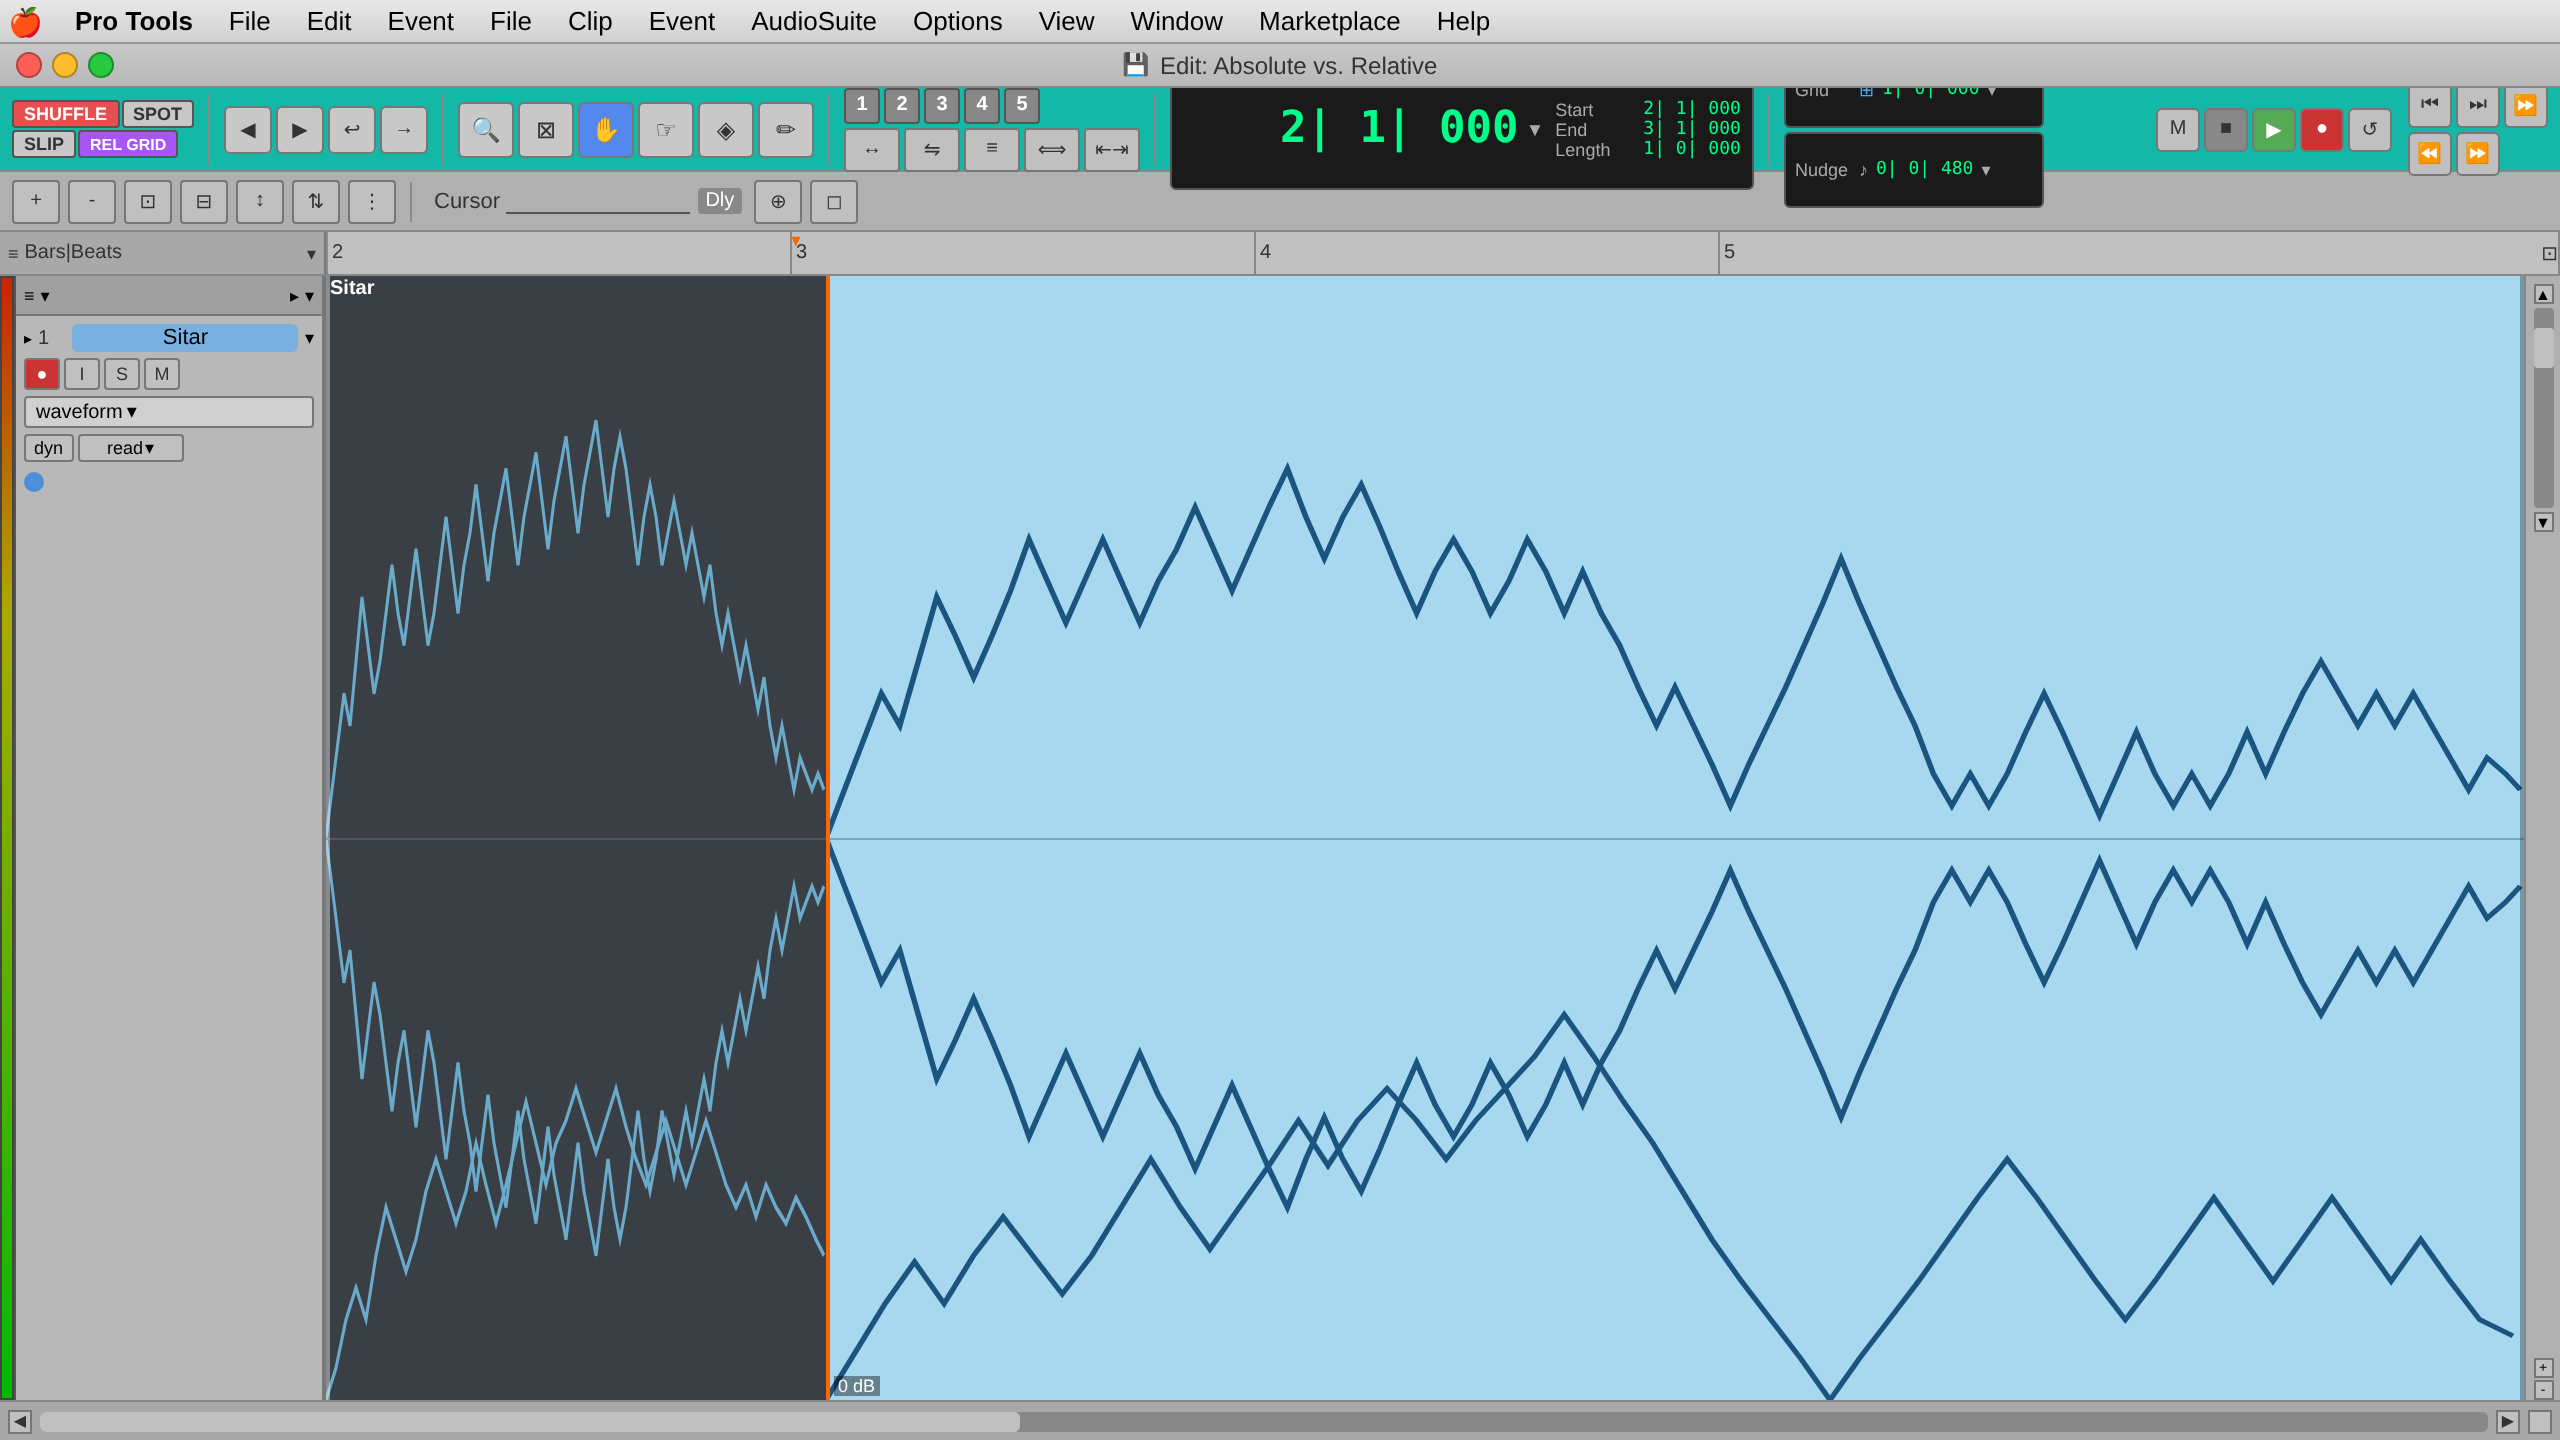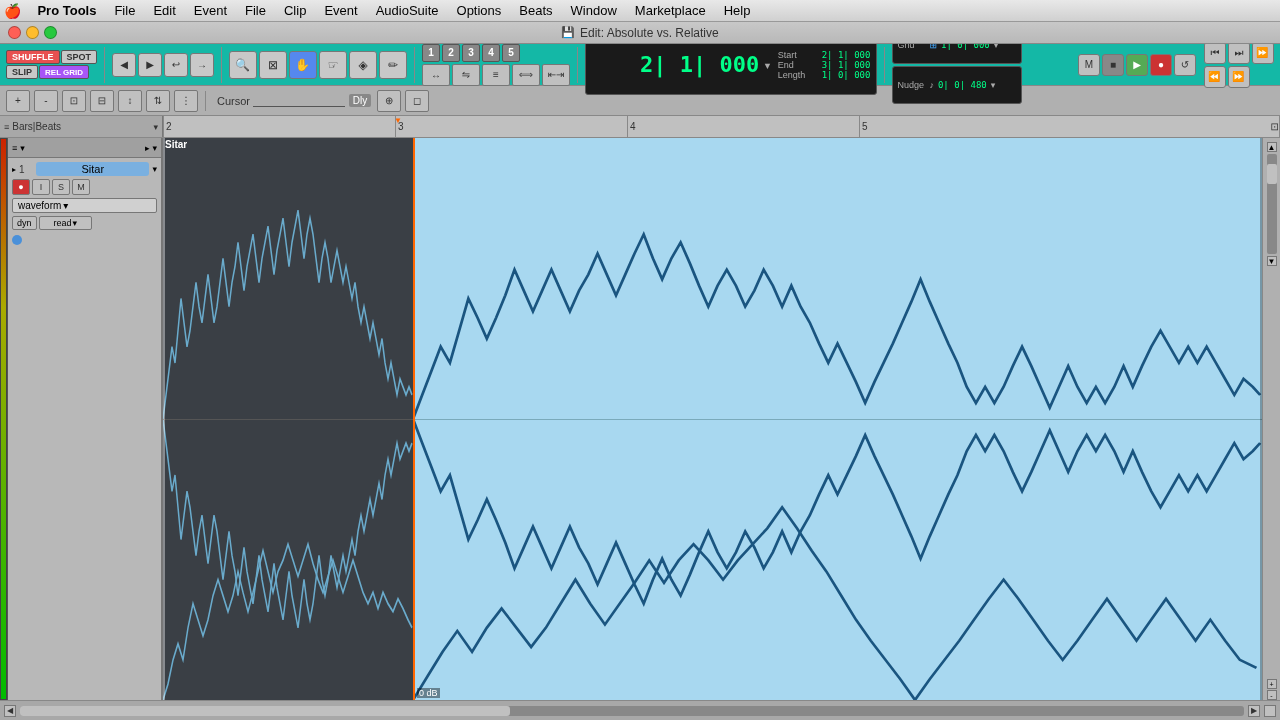--- a/index.html
+++ b/index.html
@@ -488,21 +488,21 @@
   <span class="apple-logo">🍎</span>
   <span class="menu-item app-name">Pro Tools</span>
   <span class="menu-item">File</span>
   <span class="menu-item">Edit</span>
   <span class="menu-item">Event</span>
   <span class="menu-item">File</span>
   <span class="menu-item">Clip</span>
   <span class="menu-item">Event</span>
   <span class="menu-item">AudioSuite</span>
   <span class="menu-item">Options</span>
-  <span class="menu-item">Beats</span>
+  <span class="menu-item">View</span>
   <span class="menu-item">Window</span>
   <span class="menu-item">Marketplace</span>
   <span class="menu-item">Help</span>
 </div>
 
 <div id="titlebar">
   <div class="window-controls">
     <div class="wc-btn wc-close"></div>
     <div class="wc-btn wc-min"></div>
     <div class="wc-btn wc-max"></div>

